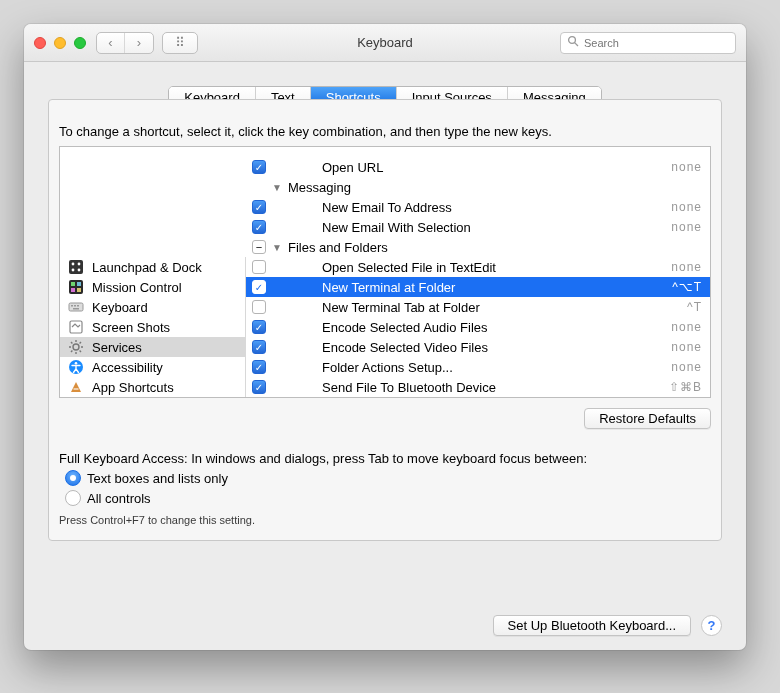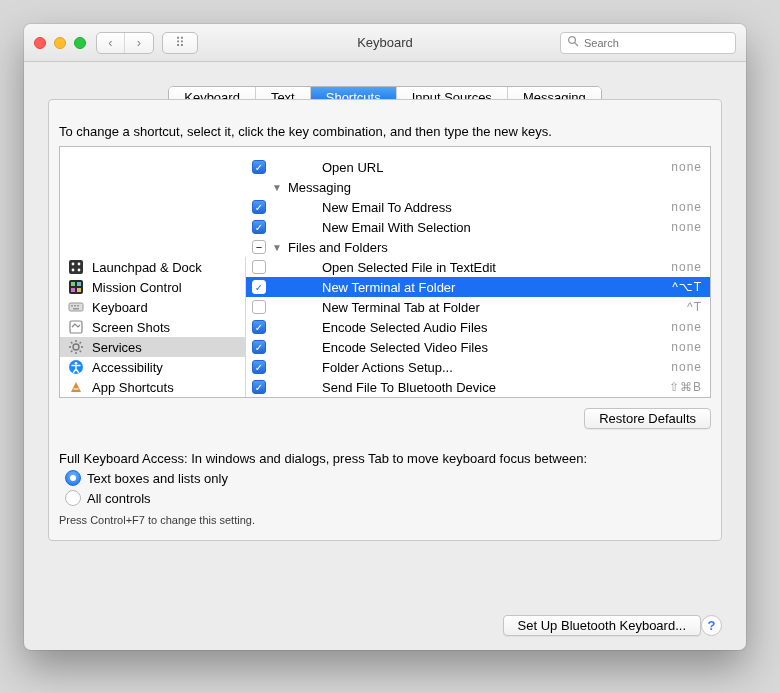--- a/index.html
+++ b/index.html
@@ -149,21 +149,21 @@
 .fka { margin-top: 22px; font-size: 13px; }
 .radio-row { display: flex; align-items: center; gap: 6px; margin-top: 4px; padding-left: 6px; }
 .radio {
   width: 16px; height: 16px; border-radius: 50%;
   border: 1px solid #b8b8b8; background: #fff;
   display: inline-flex; align-items: center; justify-content: center;
 }
 .radio.on { background: radial-gradient(circle at 50% 35%, #6db4ff, #1a6fe6); border-color: #1a6fe6; }
 .radio.on::after { content: ""; width: 6px; height: 6px; background: #fff; border-radius: 50%; }
 .note { font-size: 11px; color: #3a3a3a; margin-top: 8px; }
-.footer { display: flex; justify-content: flex-end; align-items: center; margin-top: auto; padding-top: 14px; }
+.footer { display: flex; justify-content: flex-end; align-items: center; gap: 10px; margin-top: auto; padding-top: 14px; }
 .help {
   width: 21px; height: 21px; border-radius: 50%;
   border: 1px solid #c4c4c4; background: #fff;
   display: flex; align-items: center; justify-content: center;
   color: #3478f6; font-weight: 600; font-size: 13px;
 }
 </style>
 </head>
 <body>
 

